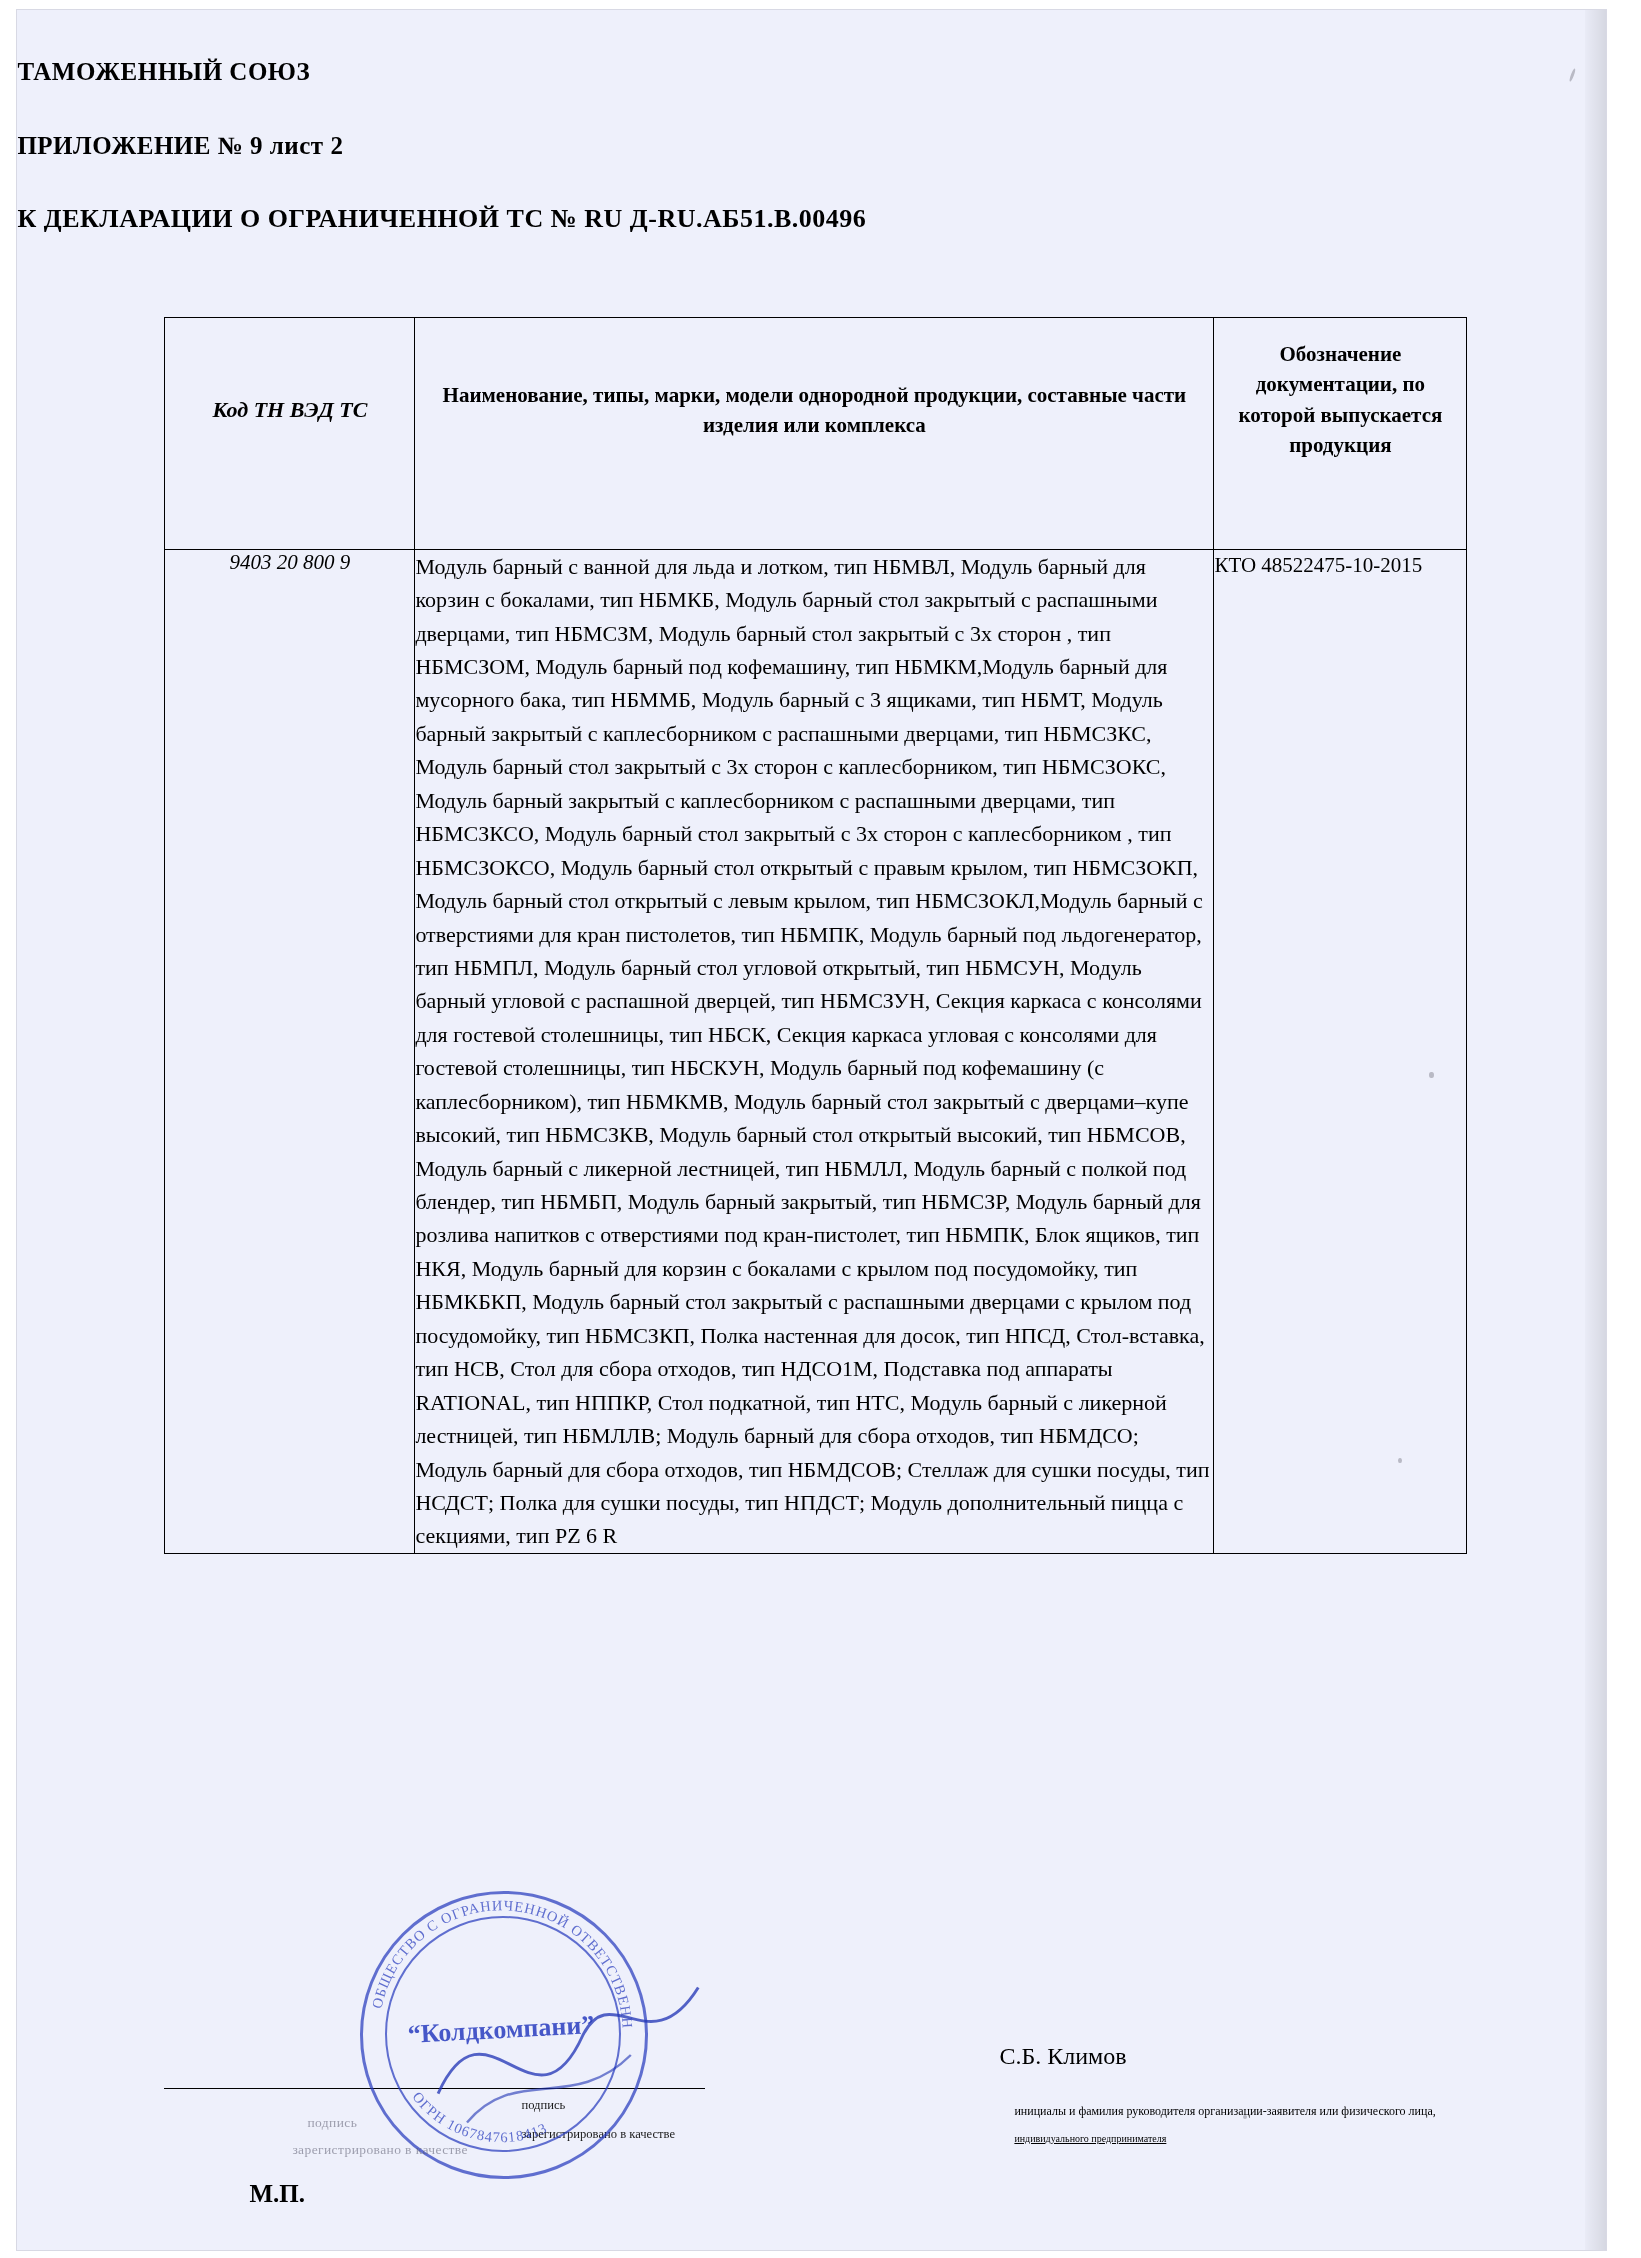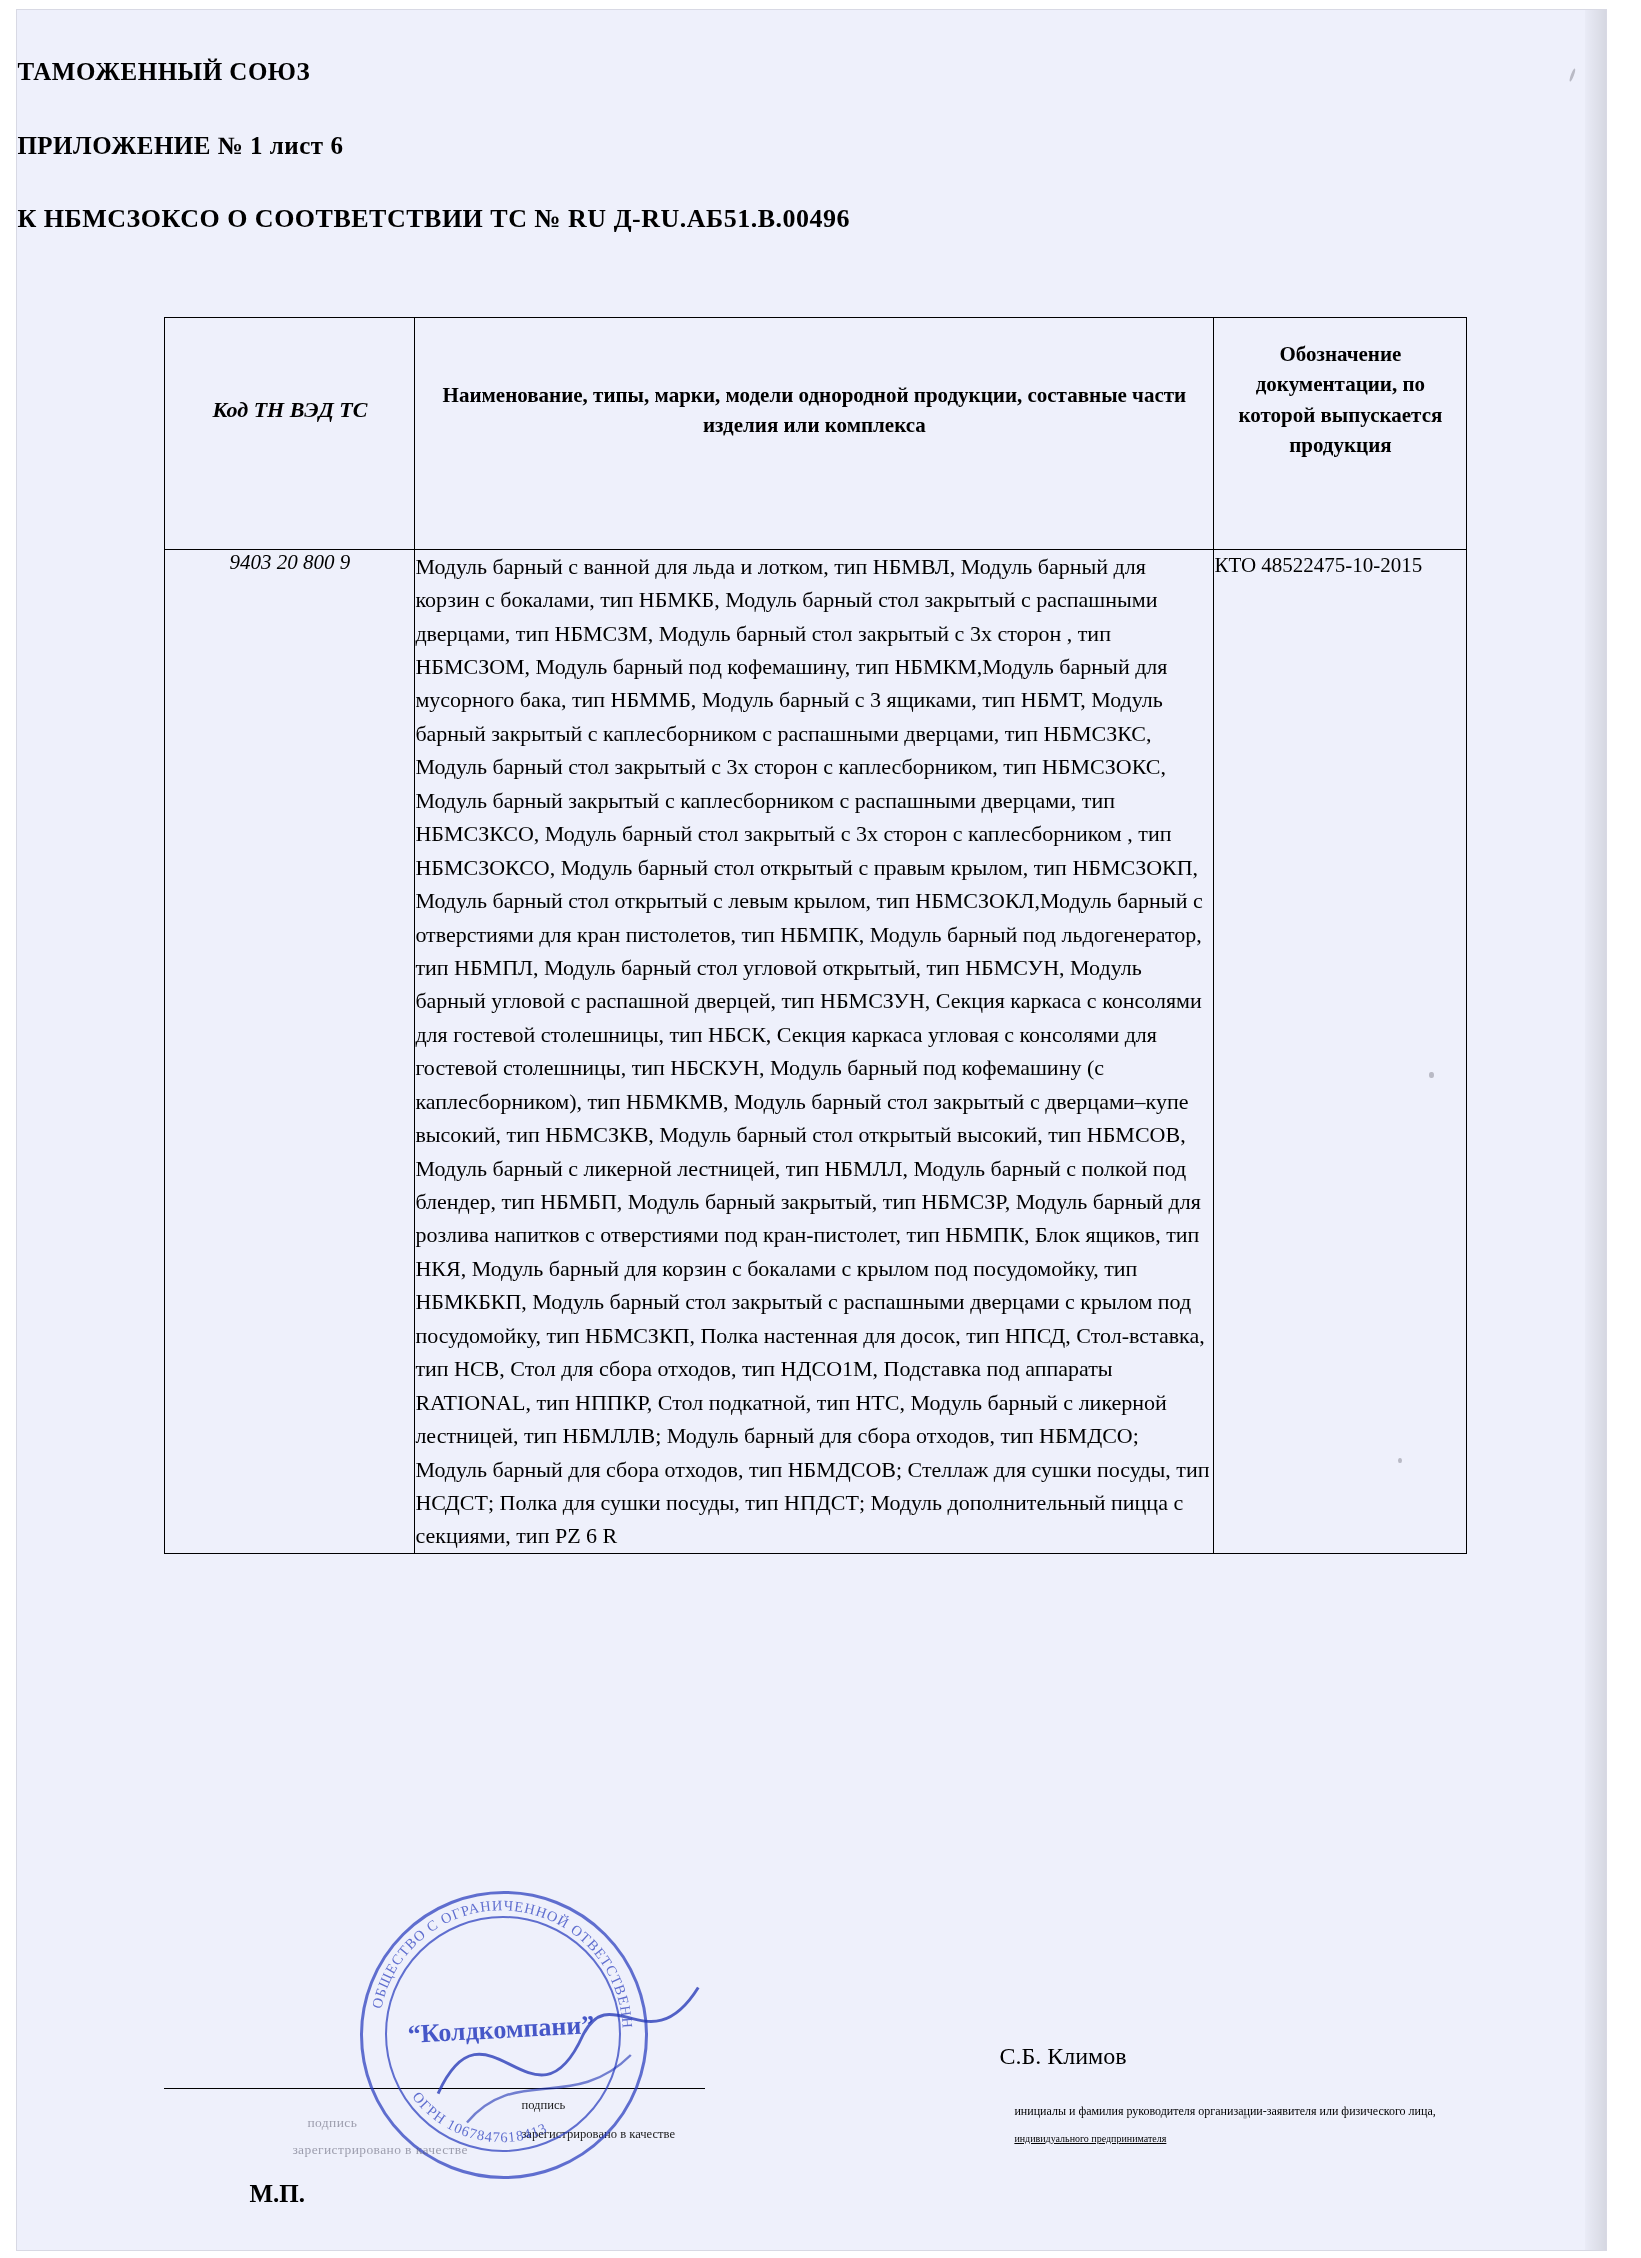--- a/index.html
+++ b/index.html
@@ -208,22 +208,22 @@
   }
 </style>
 </head>
 <body>
 
 <div class="page">
   <div class="sheet">
     <div class="content">
 
       <div class="hdr hdr1">ТАМОЖЕННЫЙ СОЮЗ</div>
-      <div class="hdr hdr2">ПРИЛОЖЕНИЕ № 1 лист 6</div>
-      <div class="hdr hdr3">К НБМСЗОКСО О СООТВЕТСТВИИ ТС № RU Д-RU.АБ51.В.00496</div>
+      <div class="hdr hdr2">ПРИЛОЖЕНИЕ № 9 лист 2</div>
+      <div class="hdr hdr3">К ДЕКЛАРАЦИИ О ОГРАНИЧЕННОЙ ТС № RU Д-RU.АБ51.В.00496</div>
 
       <table class="main">
         <tbody>
             <tr class="hdr-row">
           <th class="c1">
             <div class="th1-inner">Код ТН ВЭД ТС</div>
           </th>
           <th class="c2">
             <div class="th-inner" style="padding-top:62px;">Наименование, типы, марки, модели однородной продукции, составные части изделия или комплекса</div>
           </th>

